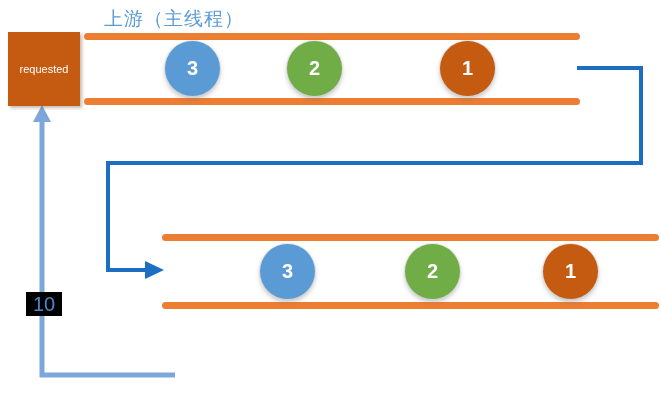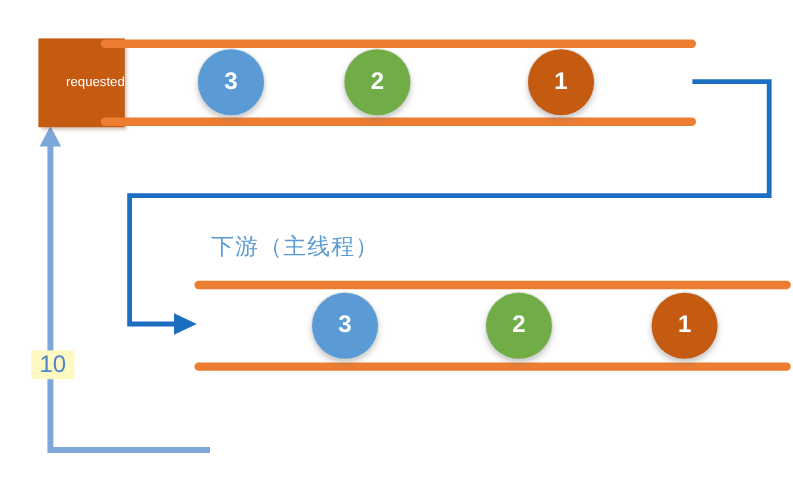--- a/index.html
+++ b/index.html
@@ -56,33 +56,32 @@
   .up-c2{left:287px;top:41px;}
   .up-c1{left:440px;top:41px;}
   .down-c3{left:260px;top:244px;}
   .down-c2{left:405px;top:244px;}
   .down-c1{left:543px;top:244px;}
 
   .node-box{
     position:absolute;
     background:var(--dark-orange);
     color:#fff;
-    display:flex;align-items:center;justify-content:flex-end;
+    display:flex;align-items:center;justify-content:center;
     box-shadow:2px 2px 3px rgba(90,60,30,.35);
     white-space:nowrap;
-    margin-left:24px;
   }
   .requested-box{left:8px;top:32px;width:72px;height:74px;font-size:11px;}
   .request-box{left:174px;top:356px;width:72px;height:38px;font-size:12px;}
 
   .amount-label{
     position:absolute;
     left:26px;top:292px;width:36px;
     text-align:center;
-    background:#fef9c3;
+    background:#000000;
     color:var(--label-blue);
     font-size:20px;
     line-height:24px;
   }
 </style>
 </head>
 <body>
 
 <div class="canvas">
 
@@ -96,33 +95,33 @@
     <g>
       <polyline class="dark-stroke" points="577,68 641,68 641,163 108,163 108,270 147,270"></polyline>
       <polygon class="dark-fill" points="164,270 145,261 145,279"></polygon>
     </g>
   </svg>
 
   <div class="node-box requested-box">
     <span>requested</span>
   </div>
 
+  <div class="stream-title title-upstream">上游（主线程）</div>
   <div class="pipe-bar up-top"></div>
   <div class="pipe-bar up-bottom"></div>
   <div class="event-circle c-blue up-c3">
     <span>3</span>
   </div>
   <div class="event-circle c-green up-c2">
     <span>2</span>
   </div>
   <div class="event-circle c-orange up-c1">
     <span>1</span>
   </div>
 
-  <div class="stream-title title-downstream">下游（主线程）</div>
   <div class="pipe-bar down-top"></div>
   <div class="pipe-bar down-bottom"></div>
   <div class="event-circle c-blue down-c3">
     <span>3</span>
   </div>
   <div class="event-circle c-green down-c2">
     <span>2</span>
   </div>
   <div class="event-circle c-orange down-c1">
     <span>1</span>

